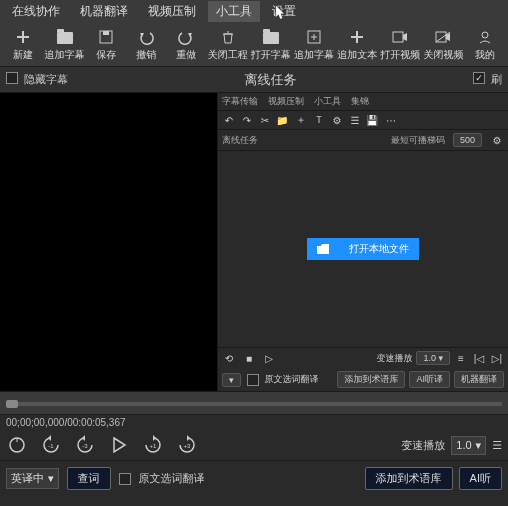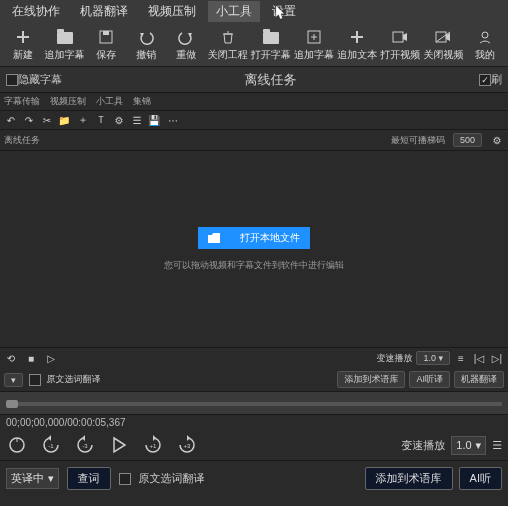--- a/index.html
+++ b/index.html
@@ -29,28 +29,28 @@
     min-width: 38px; padding: 2px 4px; color: #ddd; font-size: 10px;
     cursor: pointer;
   }
   .tool-btn .ico { width: 18px; height: 18px; display: flex; align-items: center; justify-content: center; margin-bottom: 2px; }
   .tool-btn .lbl { white-space: nowrap; }
   .subbar {
     display: flex; align-items: center; background: #303030;
     height: 26px; padding: 0 6px; justify-content: space-between;
     border-bottom: 1px solid #1a1a1a;
   }
-  .subbar-left { display: flex; align-items: center; }
+  .subbar-left { display: flex; align-items: flex-start; gap: 6px; }
   .checkbox {
     width: 12px; height: 12px; border: 1px solid #888;
     background: #222; display: inline-flex; align-items: center; justify-content: center;
   }
   .checkbox.checked::after { content: "✓"; color: #ddd; font-size: 9px; }
   .content {
-    display: flex; height: 298px; flex-direction: column;
+    display: flex; height: 298px;
   }
   .video-area {
     width: 218px; background: #000; position: relative;
     border-right: 1px solid #1a1a1a;
   }
   .offline-panel {
     flex: 1; background: #2a2a2a; display: flex; flex-direction: column;
     overflow: hidden;
   }
   .off-tabs {
@@ -290,21 +290,20 @@
         <span class="mini-ico">⚙</span>
       </span>
     </div>
     <div class="off-main">
       <div class="open-btn">
         <svg width="12" height="10" viewBox="0 0 12 10">
             <path d="M0 2 L4 2 L5 0 L12 0 L12 10 L0 10 Z" fill="#fff"></path>
           </svg>
         <span>打开本地文件</span>
       </div>
-      <div class="hint-text">您可以拖动视频和字幕文件到软件中进行编辑</div>
     </div>
     <div class="off-bottom">
       <div class="row">
         <span style="display:flex;gap:6px;align-items:center;">
           <span class="mini-ico">⟲</span>
           <span class="mini-ico">■</span>
           <span class="mini-ico">▷</span>
         </span>
         <span style="display:flex;gap:4px;align-items:center;">
           <span>变速播放</span>

